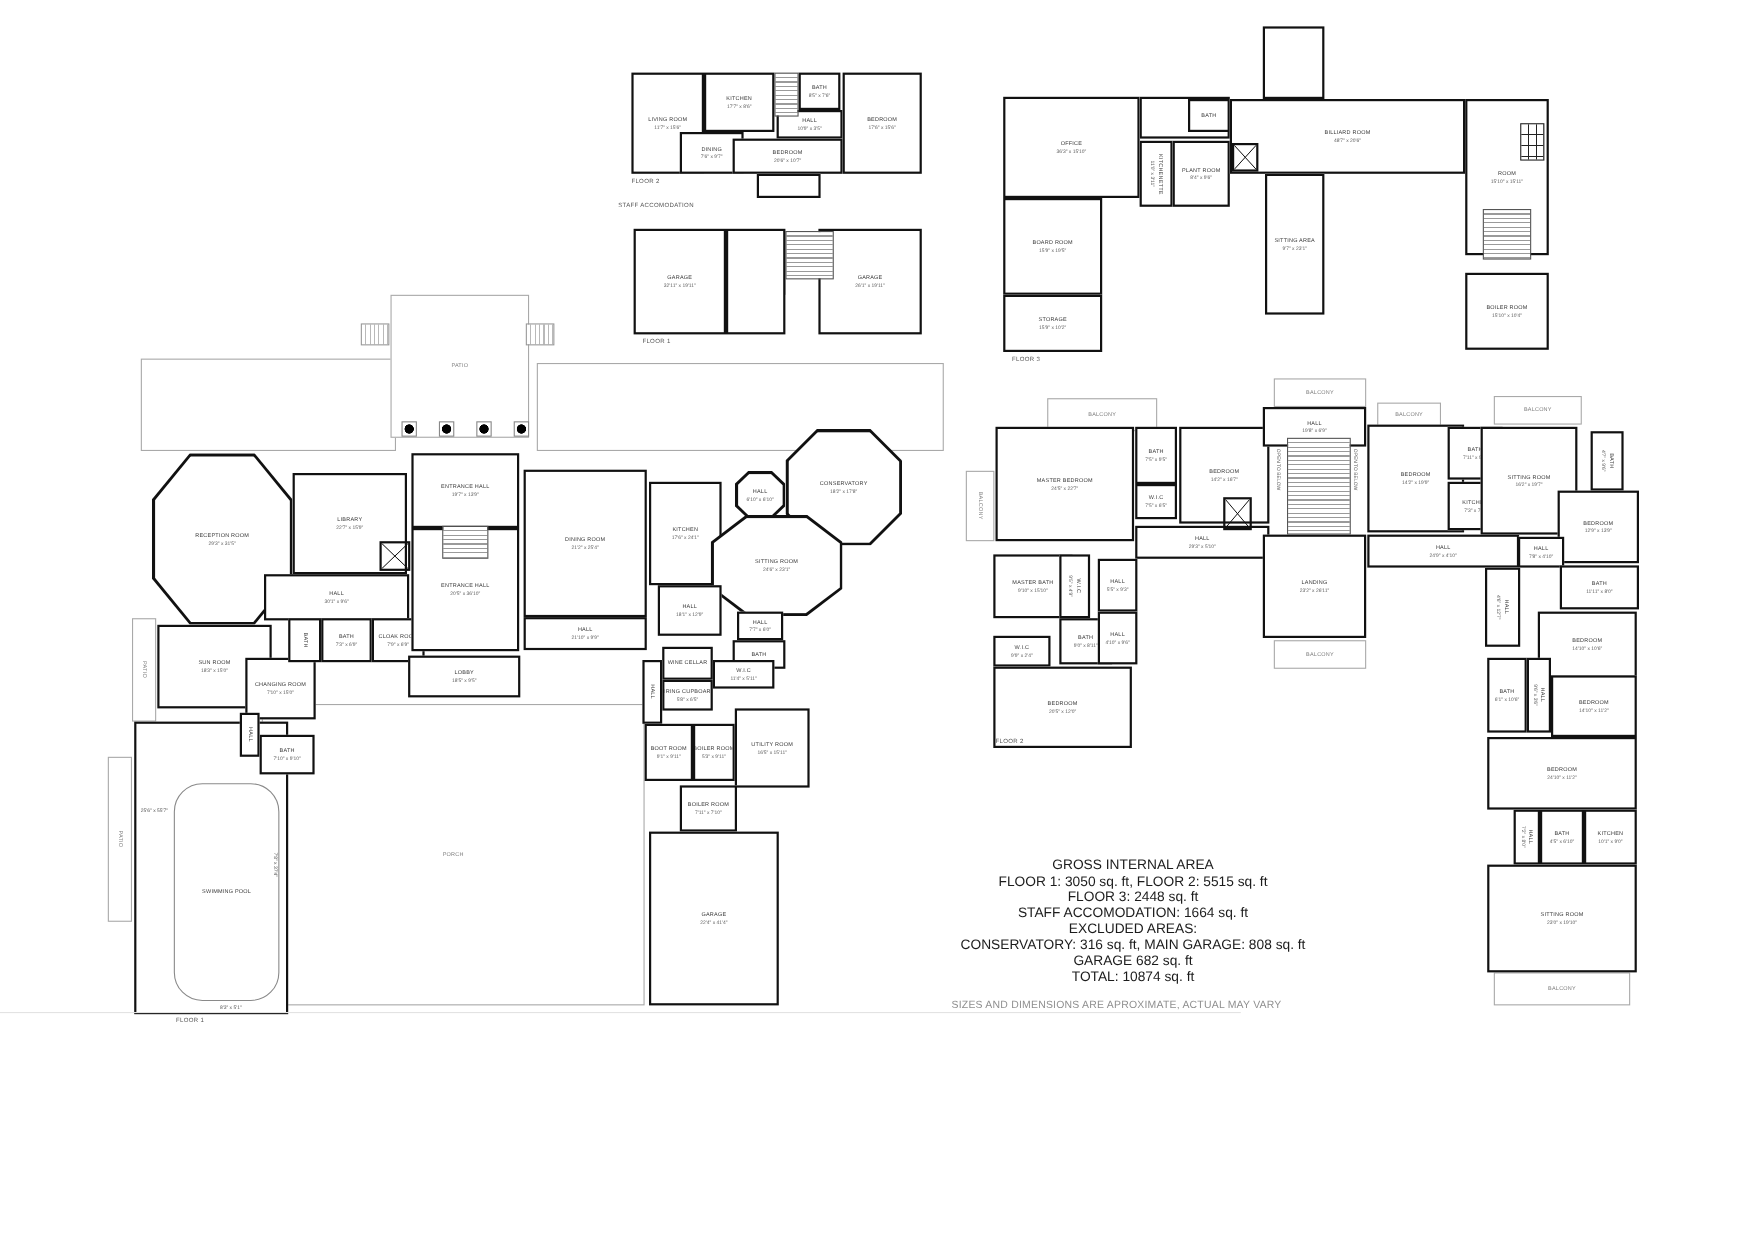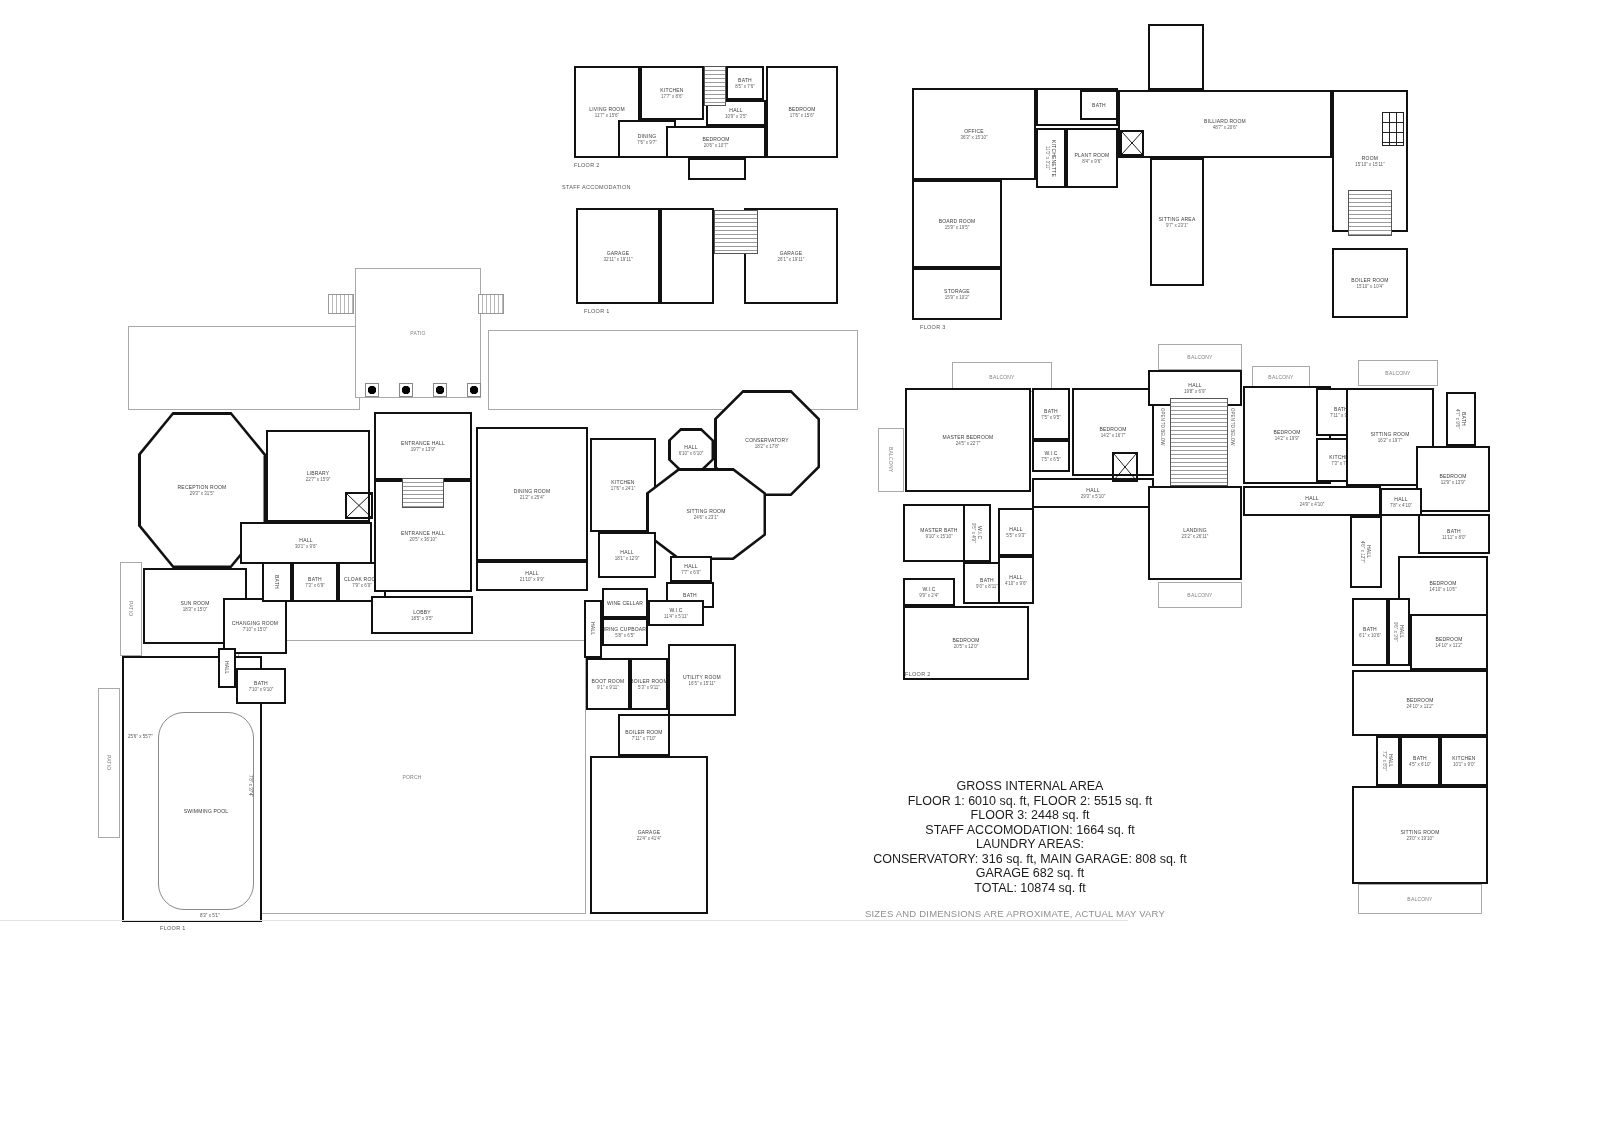--- a/index.html
+++ b/index.html
@@ -459,23 +459,23 @@
       <div class="deco stairs" style="left: 1170px; top: 398px; width: 58px; height: 88px;"></div>
       <div class="deco txt v" style="left: 1160px; top: 408px;">OPEN TO BELOW</div>
       <div class="deco txt v" style="left: 1230px; top: 408px;">OPEN TO BELOW</div>
       <div class="deco xbox" style="left: 1112px; top: 452px; width: 26px; height: 30px;"></div>
       <div class="plan-label" style="left: 905px; top: 671px;">FLOOR 2</div>
     </div>
 
 
   <div id="summary">
     <div>GROSS INTERNAL AREA</div>
-    <div>FLOOR 1: 6010 sq. ft, FLOOR 2: 5515 sq. ft</div>
+    <div>FLOOR 1: 3050 sq. ft, FLOOR 2: 5515 sq. ft</div>
     <div>FLOOR 3: 2448 sq. ft</div>
     <div>STAFF ACCOMODATION: 1664 sq. ft</div>
-    <div>LAUNDRY AREAS:</div>
+    <div>EXCLUDED AREAS:</div>
     <div>CONSERVATORY: 316 sq. ft, MAIN GARAGE: 808 sq. ft</div>
     <div>GARAGE 682 sq. ft</div>
     <div>TOTAL: 10874 sq. ft</div>
   </div>
 
   <div id="disclaimer">SIZES AND DIMENSIONS ARE APROXIMATE, ACTUAL MAY VARY</div>
 </div>
 
 </body></html>

